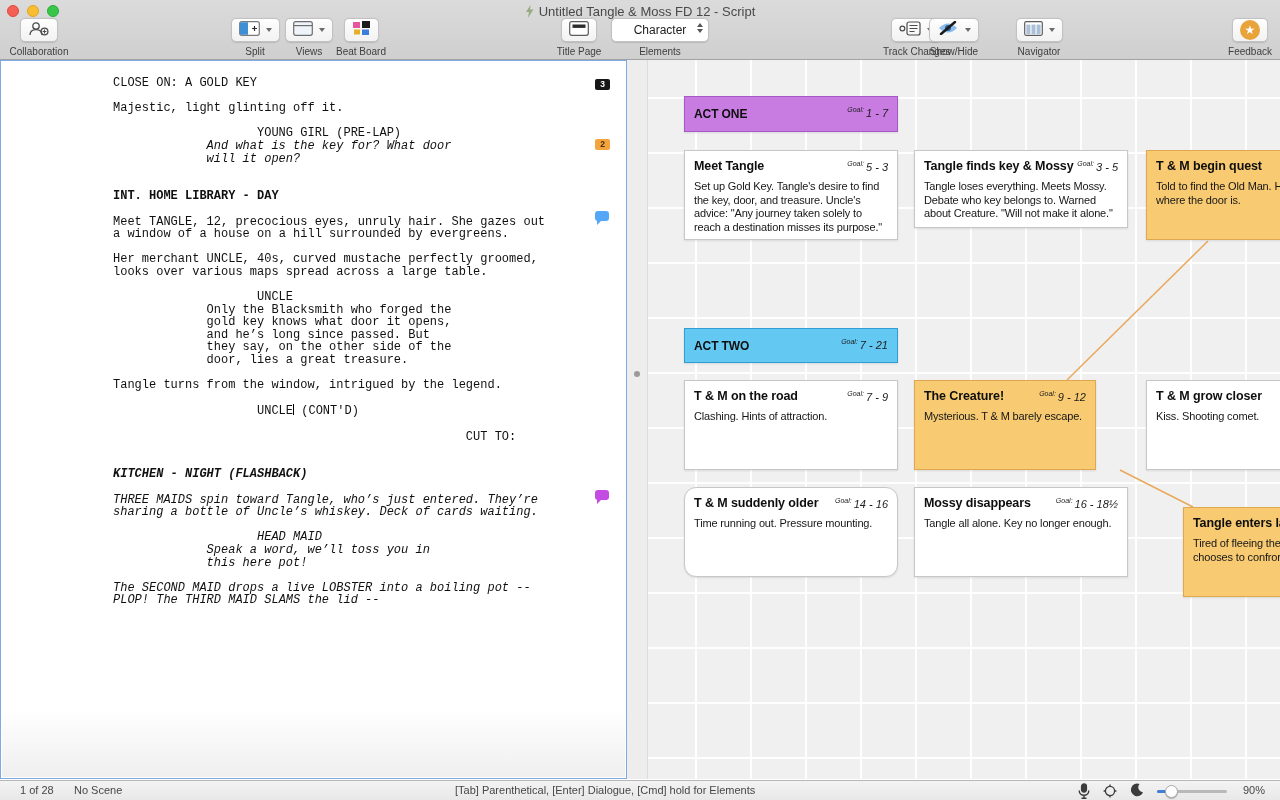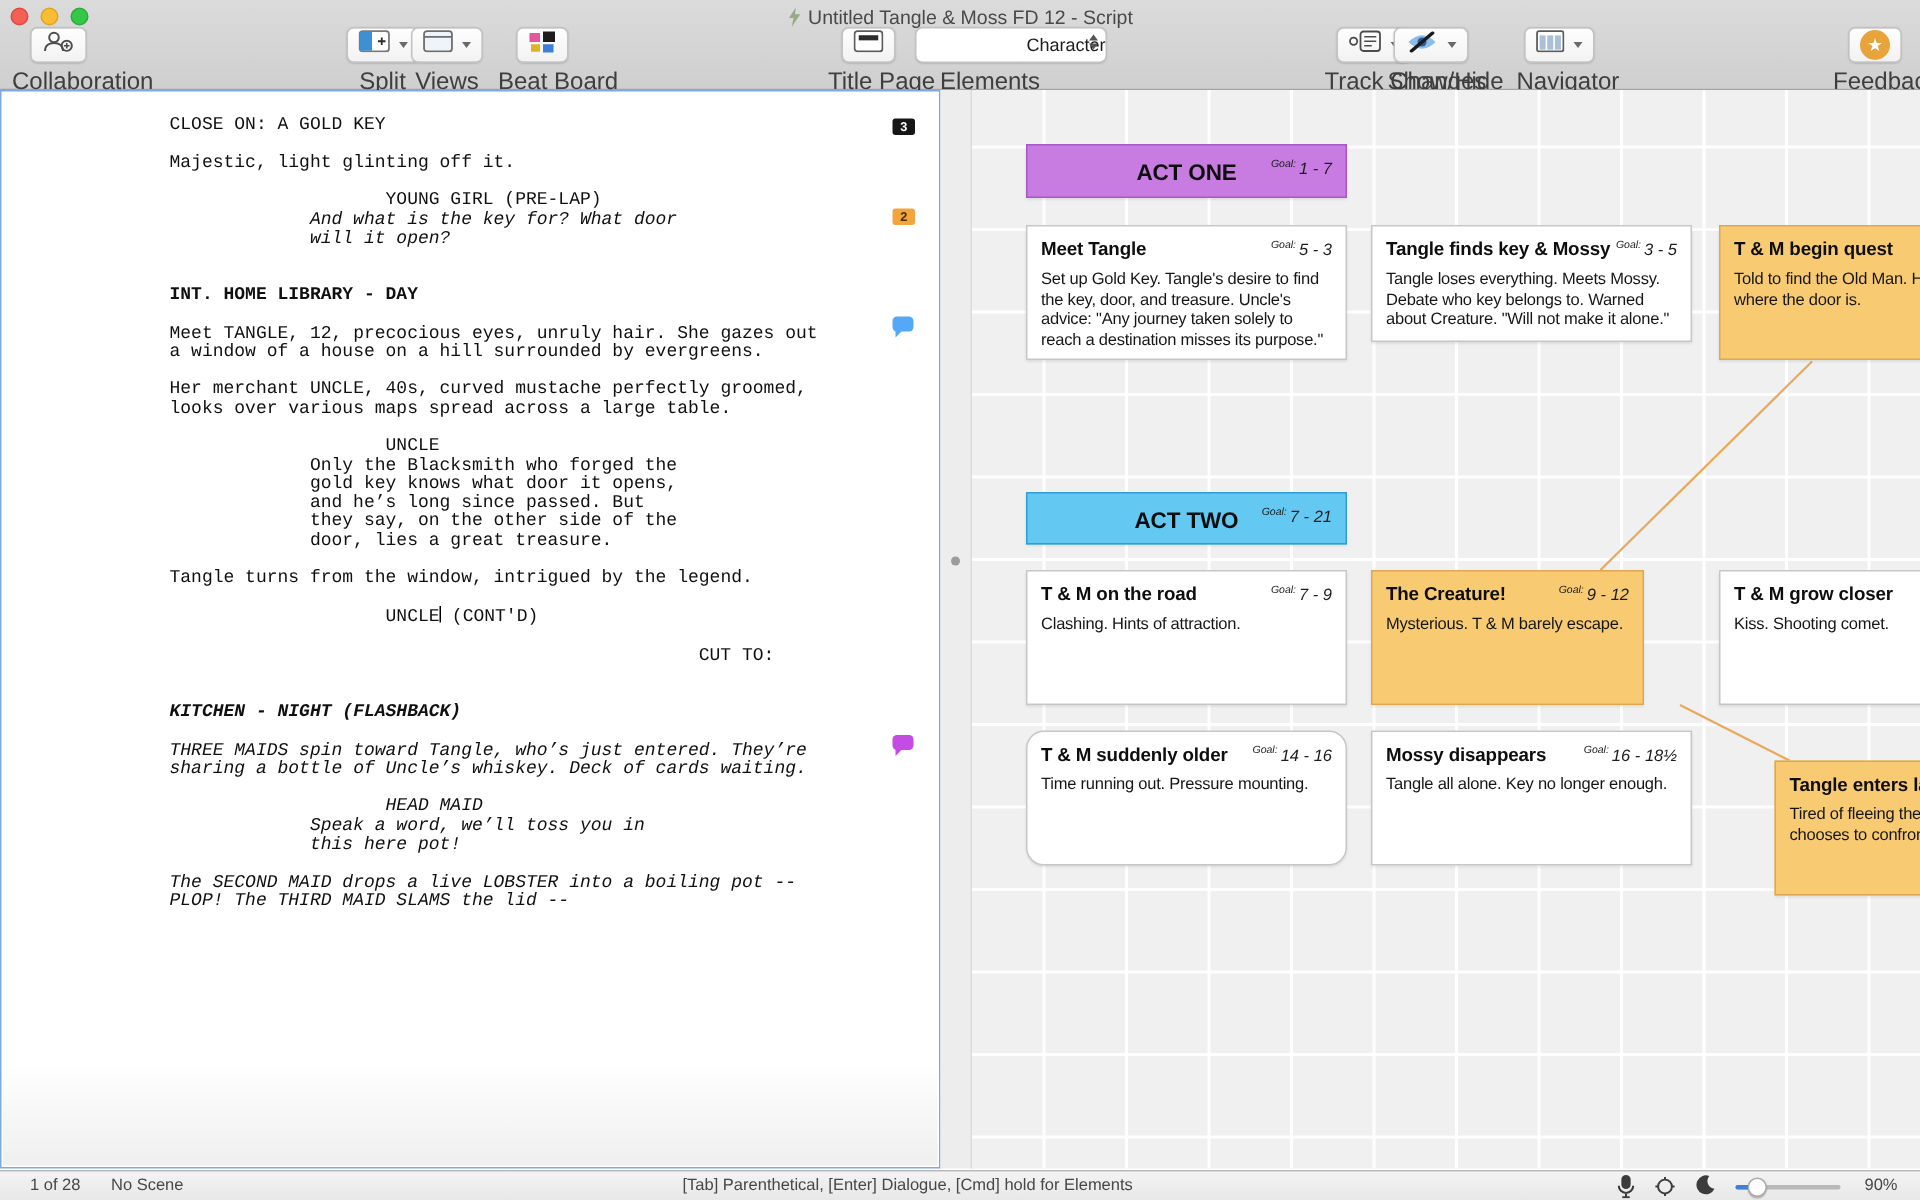--- a/index.html
+++ b/index.html
@@ -13,26 +13,26 @@
   .light{width:12px;height:12px;border-radius:50%;box-sizing:border-box;}
   .l-red{background:#f45f56;border:1px solid #dd4a41;}
   .l-yellow{background:#f8bd32;border:1px solid #e0a421;}
   .l-green{background:#38c649;border:1px solid #2aad39;}
   .win-title{position:absolute;left:0;right:0;top:4px;text-align:center;font-size:13px;color:#494949;}
   .win-title .bolt{display:inline-block;vertical-align:-2px;margin-right:5px;opacity:.8;}
   .tb-item{position:absolute;top:18px;text-align:center;}
   .tb-btn{display:inline-flex;align-items:center;justify-content:center;height:22px;
     background:linear-gradient(#fefefe,#f2f2f2);border:1px solid #c2c2c2;border-radius:5px;
     padding:0 7px;box-shadow:0 .5px 1px rgba(0,0,0,.12);}
-  .tb-label{font-size:16px;color:#3e3e3e;margin-top:4px;white-space:nowrap;}
+  .tb-label{font-size:10px;color:#3e3e3e;margin-top:4px;white-space:nowrap;}
   .chev{width:0;height:0;border-left:3.5px solid transparent;border-right:3.5px solid transparent;
     border-top:4.5px solid #6a6a6a;margin-left:6px;}
-  .selectbox{display:flex;align-items:center;justify-content:flex-end;width:96px;height:22px;
+  .selectbox{display:flex;align-items:center;justify-content:center;width:96px;height:22px;
     background:#fff;border:1px solid #c2c2c2;border-radius:5px;font-size:12px;color:#1c1c1c;
-    position:relative;margin:0 auto;box-shadow:0 .5px 1px rgba(0,0,0,.12);padding-left:30px;}
+    position:relative;margin:0 auto;box-shadow:0 .5px 1px rgba(0,0,0,.12);}
   .updown{position:absolute;right:5px;top:4px;display:flex;flex-direction:column;gap:2px;}
   .tri-u{width:0;height:0;border-left:3.5px solid transparent;border-right:3.5px solid transparent;border-bottom:4px solid #555;}
   .tri-d{width:0;height:0;border-left:3.5px solid transparent;border-right:3.5px solid transparent;border-top:4px solid #555;}
   .fb-circle{width:20px;height:20px;border-radius:50%;background:#e8a33b;color:#fff;font-size:12px;
     line-height:20px;text-align:center;}
   
   .script-pane{position:absolute;left:0;top:60px;width:627px;height:719px;background:#fff;
     border:1px solid #7fa9e2;box-sizing:border-box;overflow:hidden;}
   .script-content{position:absolute;left:112px;top:16px;width:480px;
     font-family:"Liberation Mono","DejaVu Sans Mono",monospace;font-size:12px;line-height:12.6px;color:#101010;}
@@ -61,21 +61,21 @@
     background-size:55px 55px;background-position:-8px -18px;}
   .board svg.links{position:absolute;left:0;top:0;z-index:1;pointer-events:none;}
   .bcard{position:absolute;box-sizing:border-box;background:#fff;border:1px solid #c7c7c8;
     padding:8px 9px;box-shadow:0 1px 2px rgba(0,0,0,.10);z-index:2;}
   .bcard .btitle{font-size:12.5px;font-weight:bold;color:#0e0e0e;letter-spacing:-.1px;white-space:nowrap;}
   .bcard .bbody{font-size:11px;color:#161616;line-height:13.6px;margin-top:7px;
     letter-spacing:-.15px;white-space:pre-line;}
   .bcard .goal{position:absolute;top:9px;right:9px;font-style:italic;font-size:11px;color:#1c1c1c;white-space:nowrap;}
   .bcard .goal .glabel{font-size:7px;vertical-align:5px;margin-right:2px;}
   .bcard.act{padding-top:10px;}
-  .bcard.act .btitle{font-size:15px;text-align:center;}
+  .bcard.act .btitle{font-size:12px;}
   .c-purple{background:#c87ce2;border-color:#a757c6;}
   .c-blue{background:#63c8f2;border-color:#2f9ed6;}
   .c-orange{background:#f8cb72;border-color:#dfa850;}
   
   .statusbar{position:absolute;left:0;top:780px;width:1280px;height:20px;
     background:linear-gradient(#f3f3f3,#e8e8e8);border-top:1px solid #b7b7b7;box-sizing:border-box;
     font-size:11px;color:#474747;}
   .sb-item{position:absolute;top:3px;white-space:nowrap;}
   .slider-track{position:absolute;left:1157px;top:9px;width:70px;height:3px;background:#b9b9b9;border-radius:2px;}
   .slider-fill{position:absolute;left:0;top:0;height:3px;width:14px;background:#3f7fd6;border-radius:2px;}
@@ -121,21 +121,21 @@
             <rect x=".7" y=".7" width="19.6" height="13.6" rx="2" fill="#fff" stroke="#7a7a7a" stroke-width="1.2"></rect>
             <path d="M2 1.2 h7 v12.6 h-7 q-1.3 0 -1.3-1.3 v-10 q0-1.3 1.3-1.3 Z" fill="#3f8fd5"></path>
             <path d="M13 7.5 h5 M15.5 5 v5" stroke="#2c2c2c" stroke-width="1.2"></path>
           </svg>
       </span>
       <span class="chev"></span>
     </div>
     <div class="tb-label">Split</div>
   </div>
 
-  <div class="tb-item" style="left:273px;width:50px;">
+  <div class="tb-item" style="left:284px;width:50px;">
     <div class="tb-btn">
       <span>
         <svg width="20" height="15" viewBox="0 0 20 15">
             <rect x=".7" y=".7" width="18.6" height="13.6" rx="2" fill="#eef4fa" stroke="#6e6e6e" stroke-width="1.2"></rect>
             <path d="M1 4.6 h18" stroke="#6e6e6e" stroke-width="1.2"></path>
           </svg>
       </span>
       <span class="chev"></span>
     </div>
     <div class="tb-label">Views</div>

